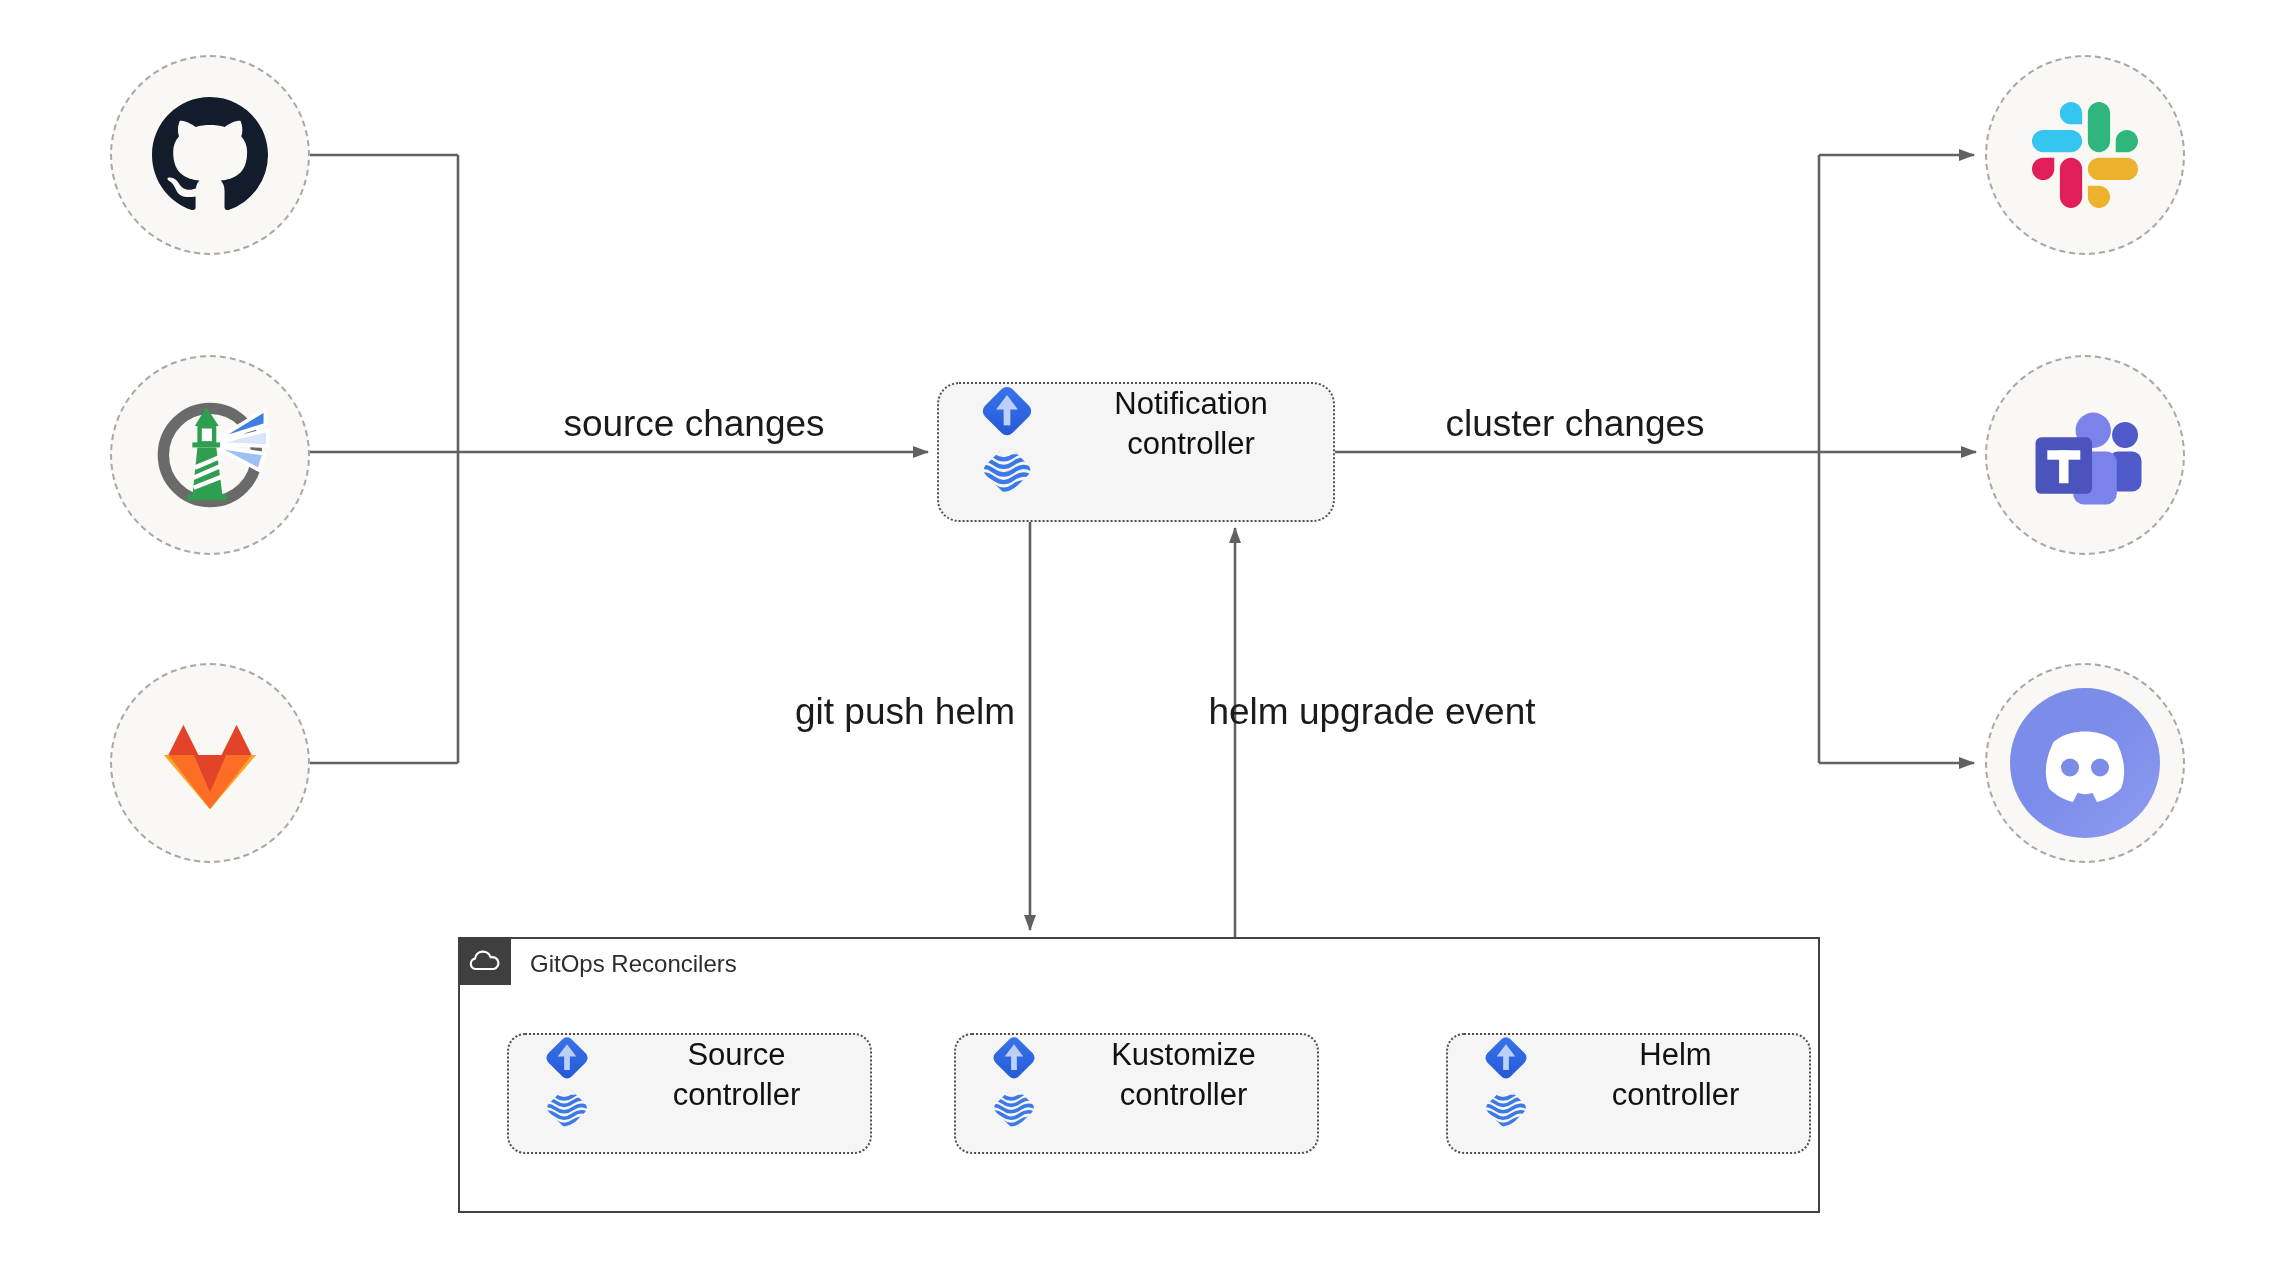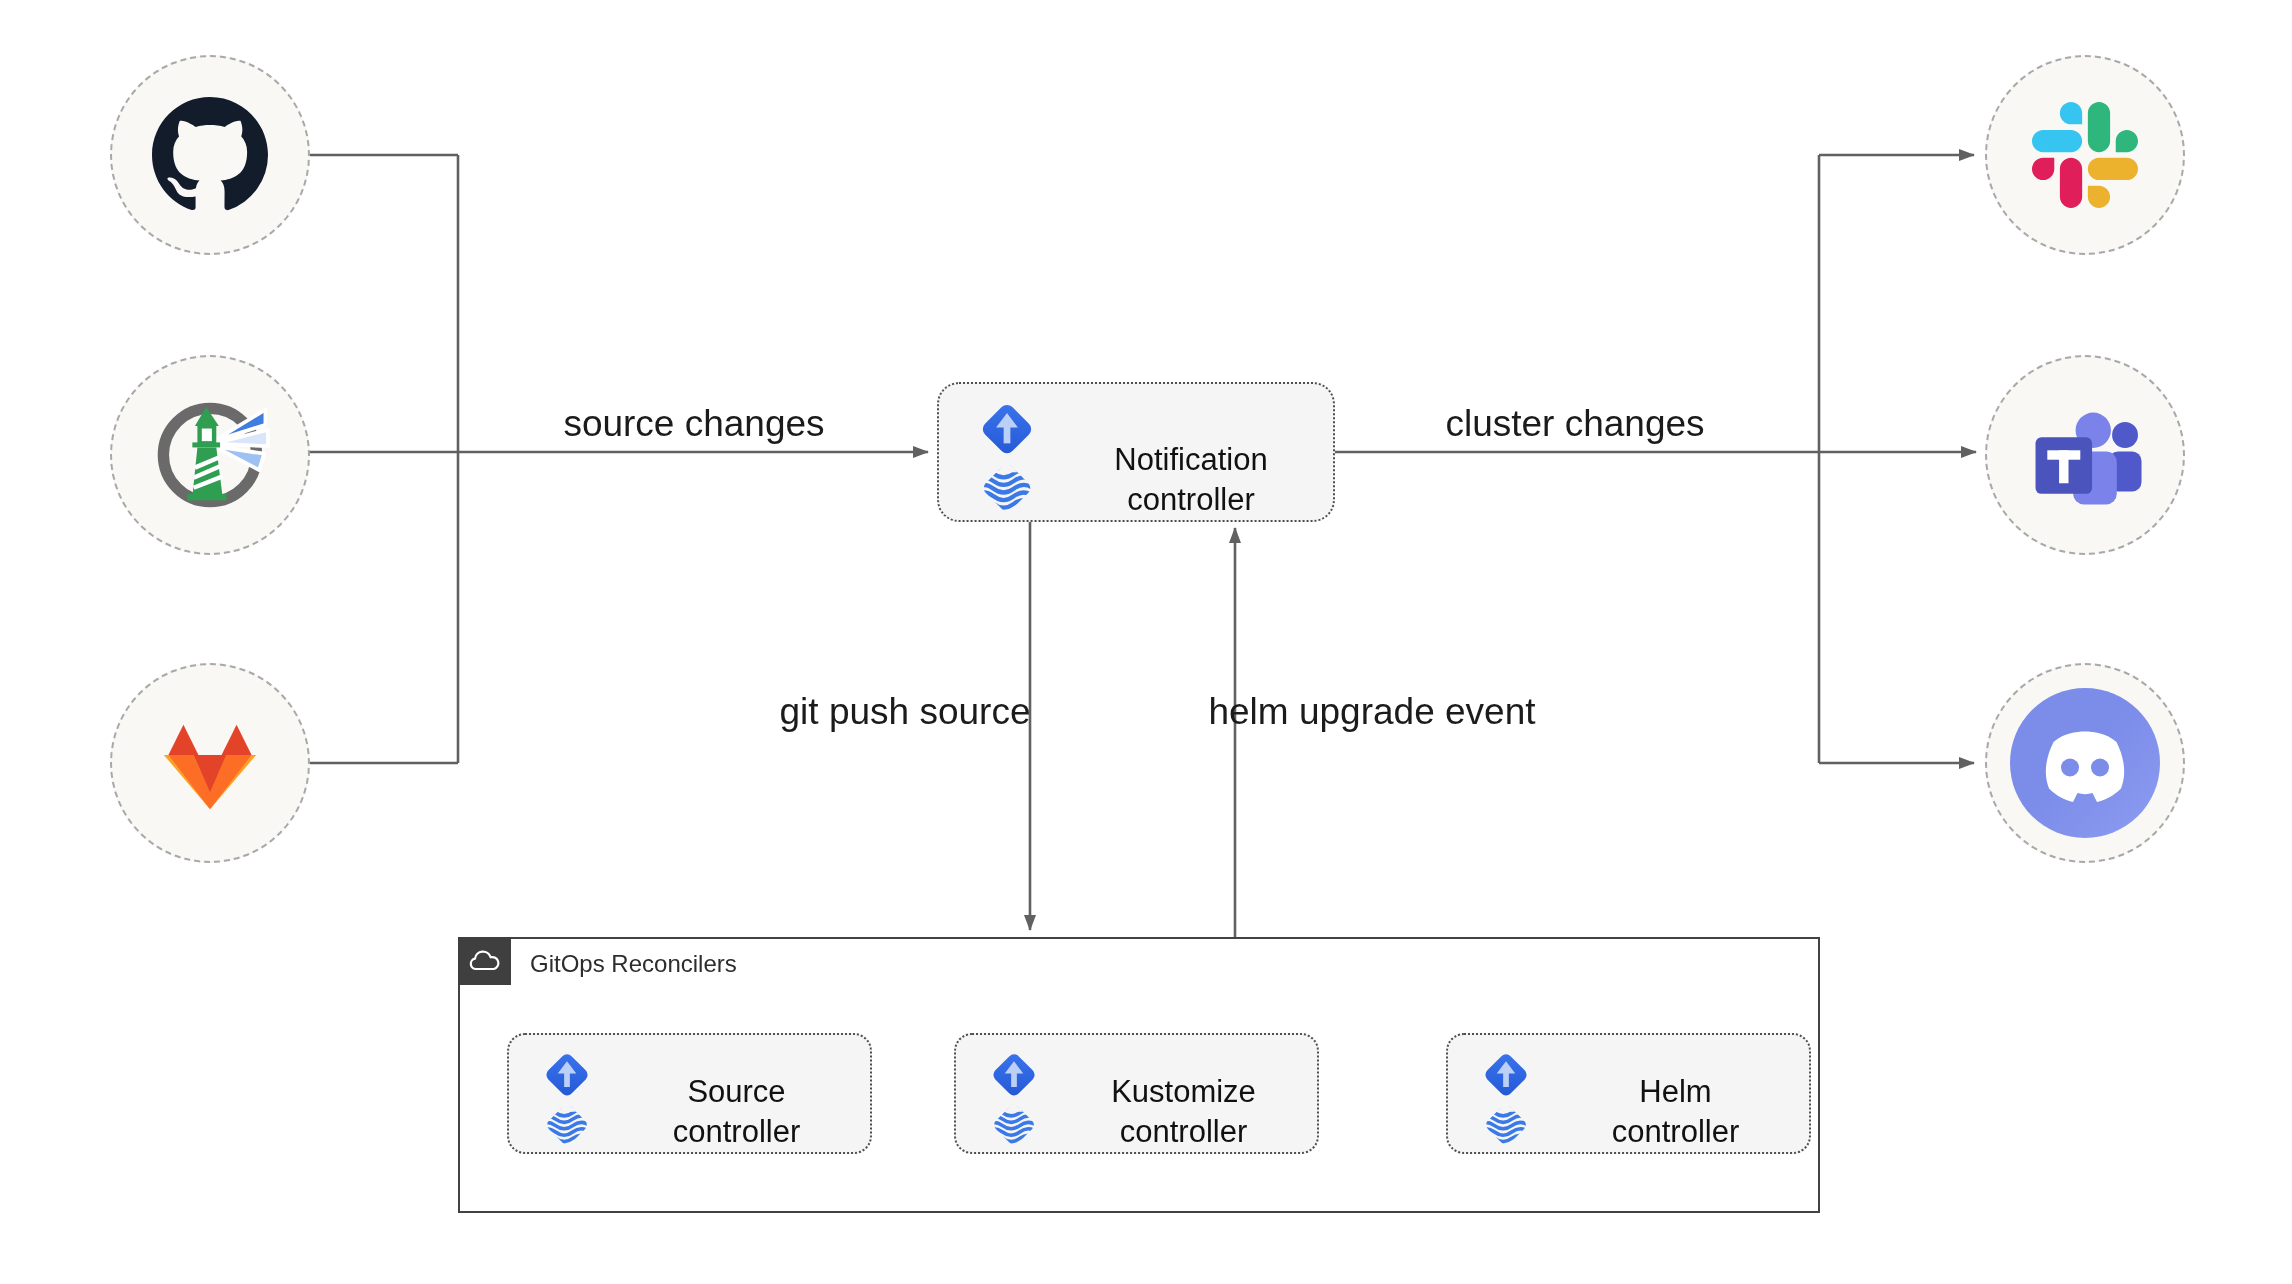--- a/index.html
+++ b/index.html
@@ -8,21 +8,21 @@
   svg{display:block;}
   .wires{position:absolute;left:0;top:0;}
 
   
   .bubble{position:absolute;width:200px;height:200px;border-radius:50%;
           border:2px dashed #a8a8a8;background:#f9f8f5;box-sizing:border-box;
           display:flex;align-items:center;justify-content:center;}
 
   
   .ctrl{position:absolute;background:#f5f5f5;border:2px dotted #4f4f4f;box-sizing:border-box;
-        display:flex;align-items:flex-end;}
+        display:flex;align-items:flex-start;}
   .ctrl-lg{border-radius:22px;}
   .ctrl-sm{border-radius:18px;}
   .ctrl .flux{flex:0 0 auto;}
   .ctrl-label{flex:1 1 auto;text-align:center;font-size:31px;line-height:40px;color:#111;}
 
   
   .edge-label{position:absolute;transform:translate(-50%,-50%);font-size:37px;
               color:#1b1b1b;white-space:nowrap;}
 
   
@@ -146,21 +146,21 @@
       </defs>
       <circle cx="50" cy="50" r="50" fill="url(#dg)"></circle>
       <path fill="#ffffff" d="M29,36 C36,30 44,29 50,29 C56,29 64,30 71,36 C76,46 78,57 74,67 C69,72 63,75 58,76 L55,70 C52,71 48,71 45,70 L42,76 C37,75 31,72 26,67 C22,57 24,46 29,36 Z"></path>
       <circle cx="40" cy="53" r="6" fill="#7b8ce9"></circle>
       <circle cx="60" cy="53" r="6" fill="#7b8ce9"></circle>
     </svg>
   </div>
 
   <div class="edge-label" style="left:694px;top:424px;">source changes</div>
   <div class="edge-label" style="left:1575px;top:424px;">cluster changes</div>
-  <div class="edge-label" style="left:905px;top:712px;">git push source</div>
+  <div class="edge-label" style="left:905px;top:712px;">git push helm</div>
   <div class="edge-label" style="left:1372px;top:712px;">helm upgrade event</div>
 
   <div class="ctrl ctrl-lg" style="left:937px;top:382px;width:398px;height:140px;">
     <svg class="flux" width="84" height="118" viewBox="0 0 100 140" style="margin-left:26px;">
       <rect x="27" y="9" width="46" height="46" rx="9" transform="rotate(45 50 32)" fill="url(#fluxDiamond)"></rect>
       <polygon points="50,13 37,30 63,30" fill="#bcd0f7"></polygon>
       <rect x="46" y="28" width="8" height="21" fill="#bcd0f7"></rect>
       <g clip-path="url(#fluxWaveClip)" stroke="#3b79e7" stroke-width="5" fill="none" stroke-linecap="round">
         <path d="M10,76 q12,-9 24,0 t24,0 t24,0"></path>
           <path d="M10,85 q12,-9 24,0 t24,0 t24,0"></path>

